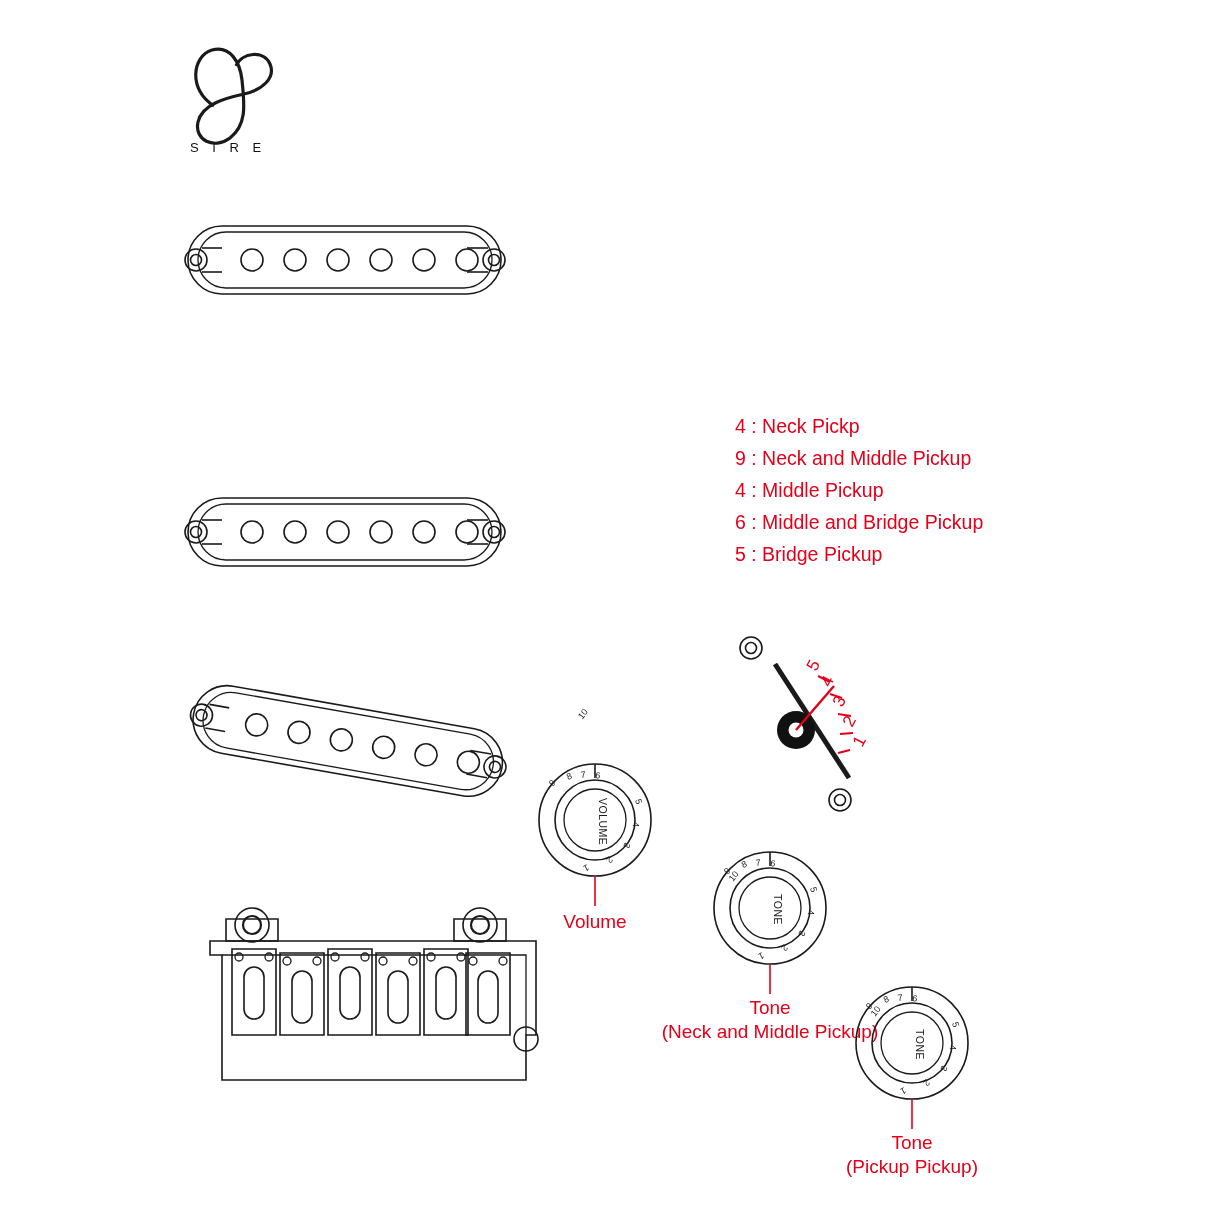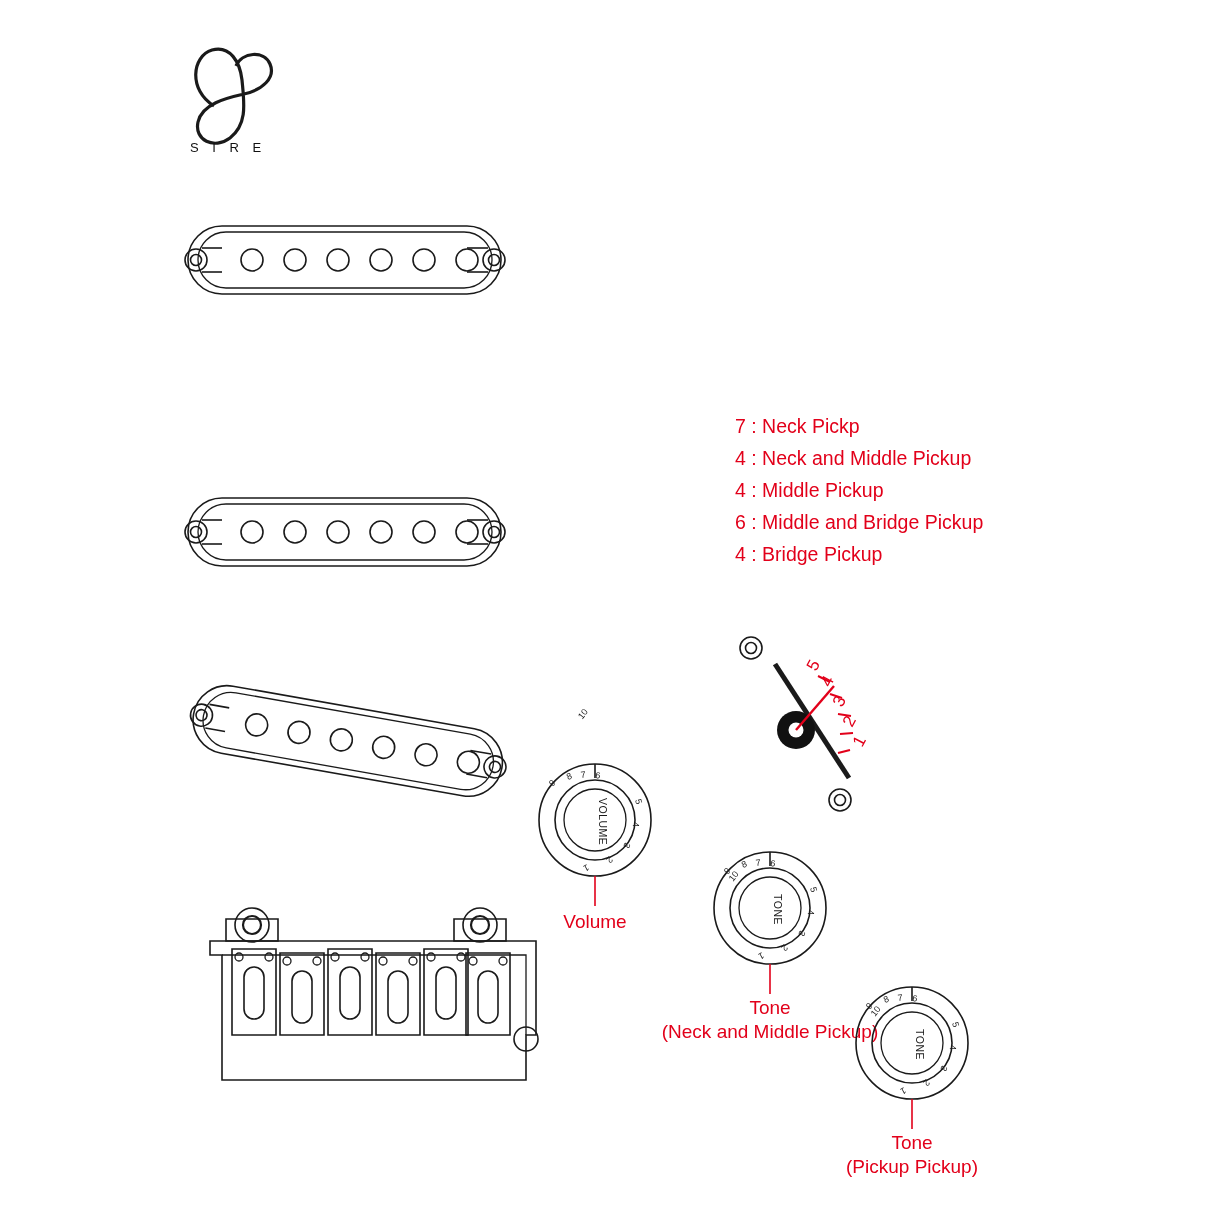--- a/index.html
+++ b/index.html
@@ -181,25 +181,25 @@
           <path class="ln" d="M0 58 H44 V140 H0 Z"></path>
           <rect class="ln" x="12" y="76" width="20" height="52" rx="10"></rect>
           <circle class="ln-thin" cx="7" cy="66" r="4"></circle>
           <circle class="ln-thin" cx="37" cy="66" r="4"></circle>
         </g>
       </g>
     </svg>
   </div>
 
   <div class="abs legend">
-    <div class="legend-line">7 : Neck Pickp</div>
-    <div class="legend-line">4 : Neck and Middle Pickup</div>
+    <div class="legend-line">4 : Neck Pickp</div>
+    <div class="legend-line">9 : Neck and Middle Pickup</div>
     <div class="legend-line">4 : Middle Pickup</div>
     <div class="legend-line">6 : Middle and Bridge Pickup</div>
-    <div class="legend-line">4 : Bridge Pickup</div>
+    <div class="legend-line">5 : Bridge Pickup</div>
   </div>
 
   <div class="abs" style="left:718px; top:620px;">
     <svg width="220" height="220" viewBox="0 0 220 220">
 
       <circle class="ln" cx="33" cy="28" r="11"></circle>
       <circle class="ln" cx="33" cy="28" r="5.5"></circle>
       <circle class="ln" cx="122" cy="180" r="11"></circle>
       <circle class="ln" cx="122" cy="180" r="5.5"></circle>
 

